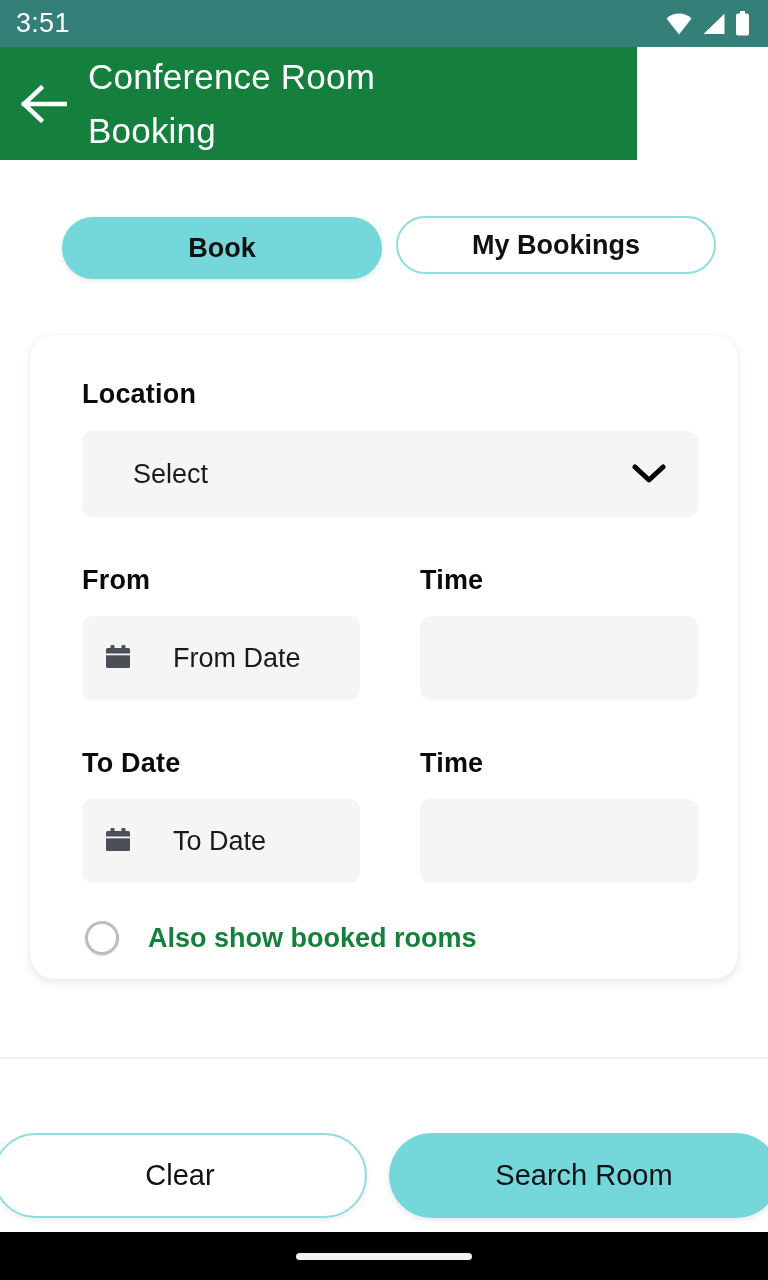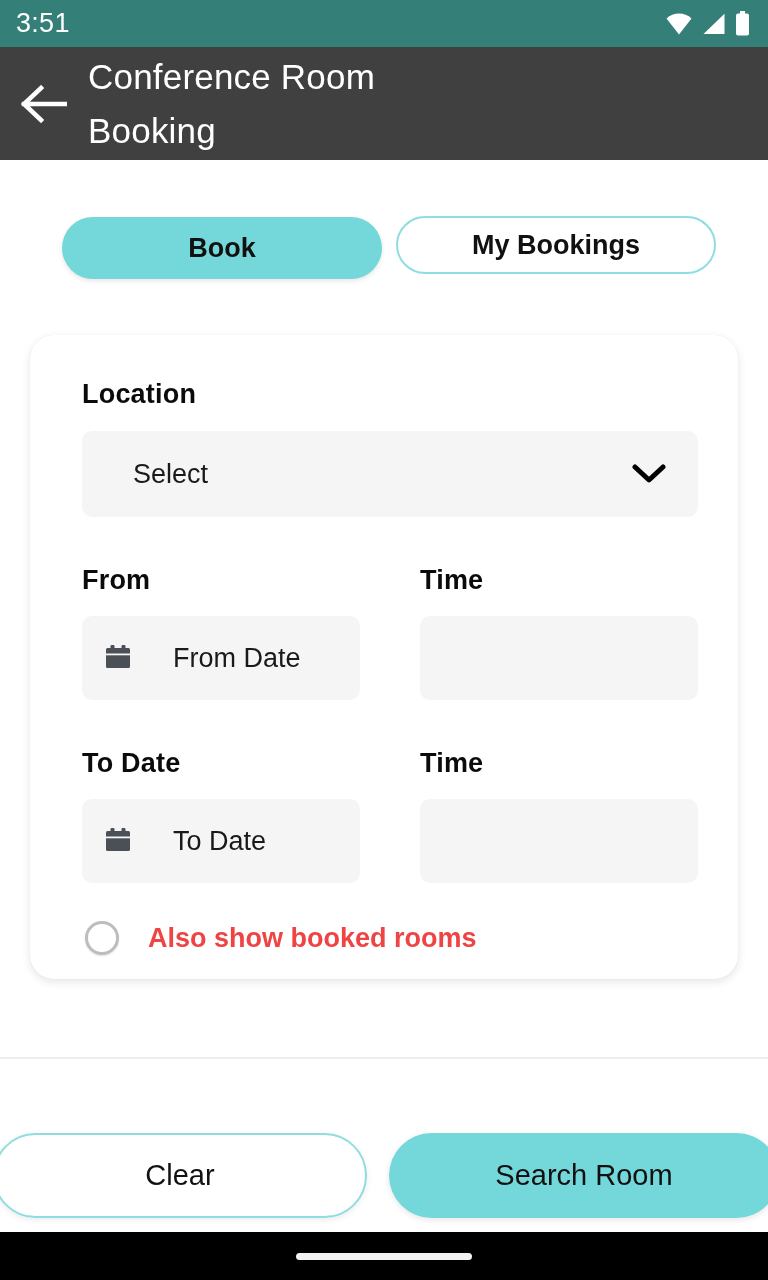--- a/index.html
+++ b/index.html
@@ -33,22 +33,22 @@
     font-family: "Liberation Sans", sans-serif;
   }
   #status-icons {
     display: flex; align-items: center; gap: 9px;
   }
   .sb-icon { display: block; }
 
   
   #app-bar {
     position: absolute; left: 0; top: 47px;
-    width: 768px; height: 113px;
-    background: #404040;
+    width: 637px; height: 113px;
+    background: #15803d;
     display: flex; align-items: center;
   }
   #back-button {
     width: 88px; height: 113px;
     display: flex; align-items: center; justify-content: center;
     flex: 0 0 auto;
   }
   #app-title {
     color: #ffffff;
     font-size: 35px;
@@ -152,21 +152,21 @@
     width: 34px; height: 34px;
     border-radius: 50%;
     border: 3px solid #bdbdbd;
     background: #ffffff;
     flex: 0 0 auto;
     margin-left: 3px;
     box-shadow: 0 1px 2px rgba(0,0,0,0.12);
   }
   #booked-rooms-label {
     font-size: 27px; font-weight: bold;
-    color: #ef4444;
+    color: #15803d;
     font-family: "Liberation Sans", sans-serif;
   }
 
   
   #bottom-divider {
     position: absolute; left: 0; top: 1057px;
     width: 768px; height: 2px;
     background: #eeeeee;
   }
   #action-bar {

